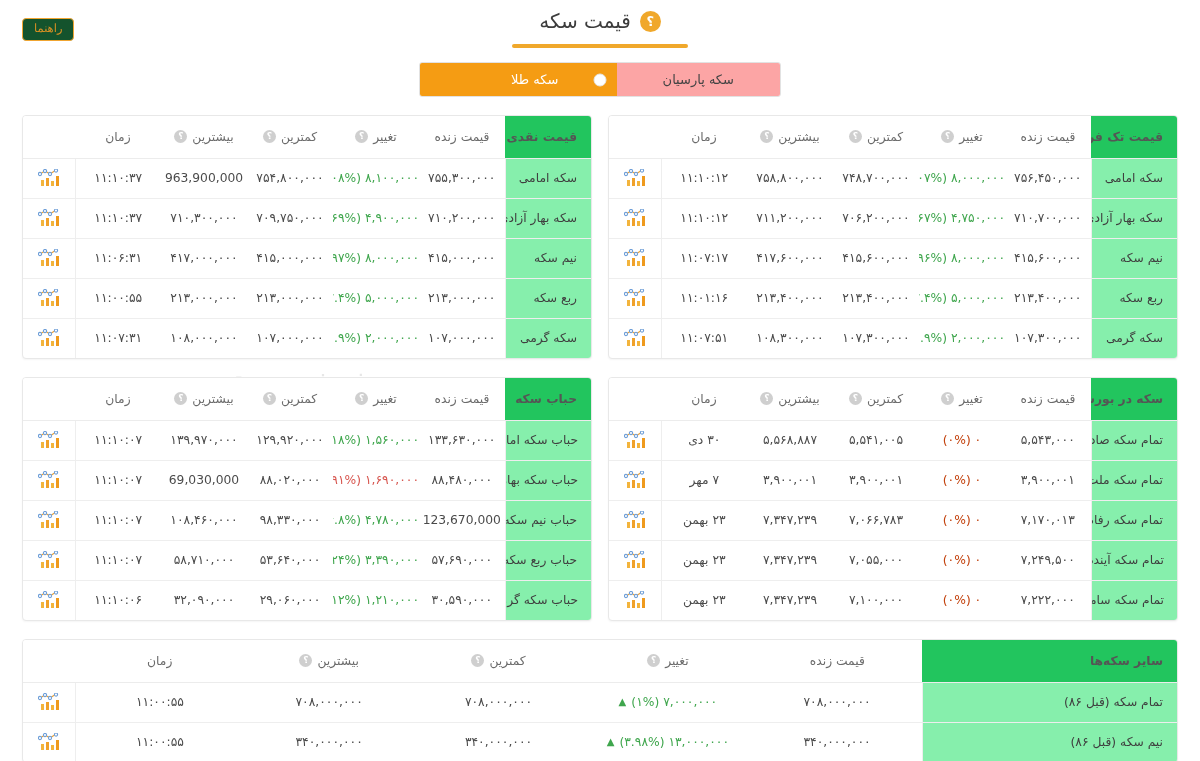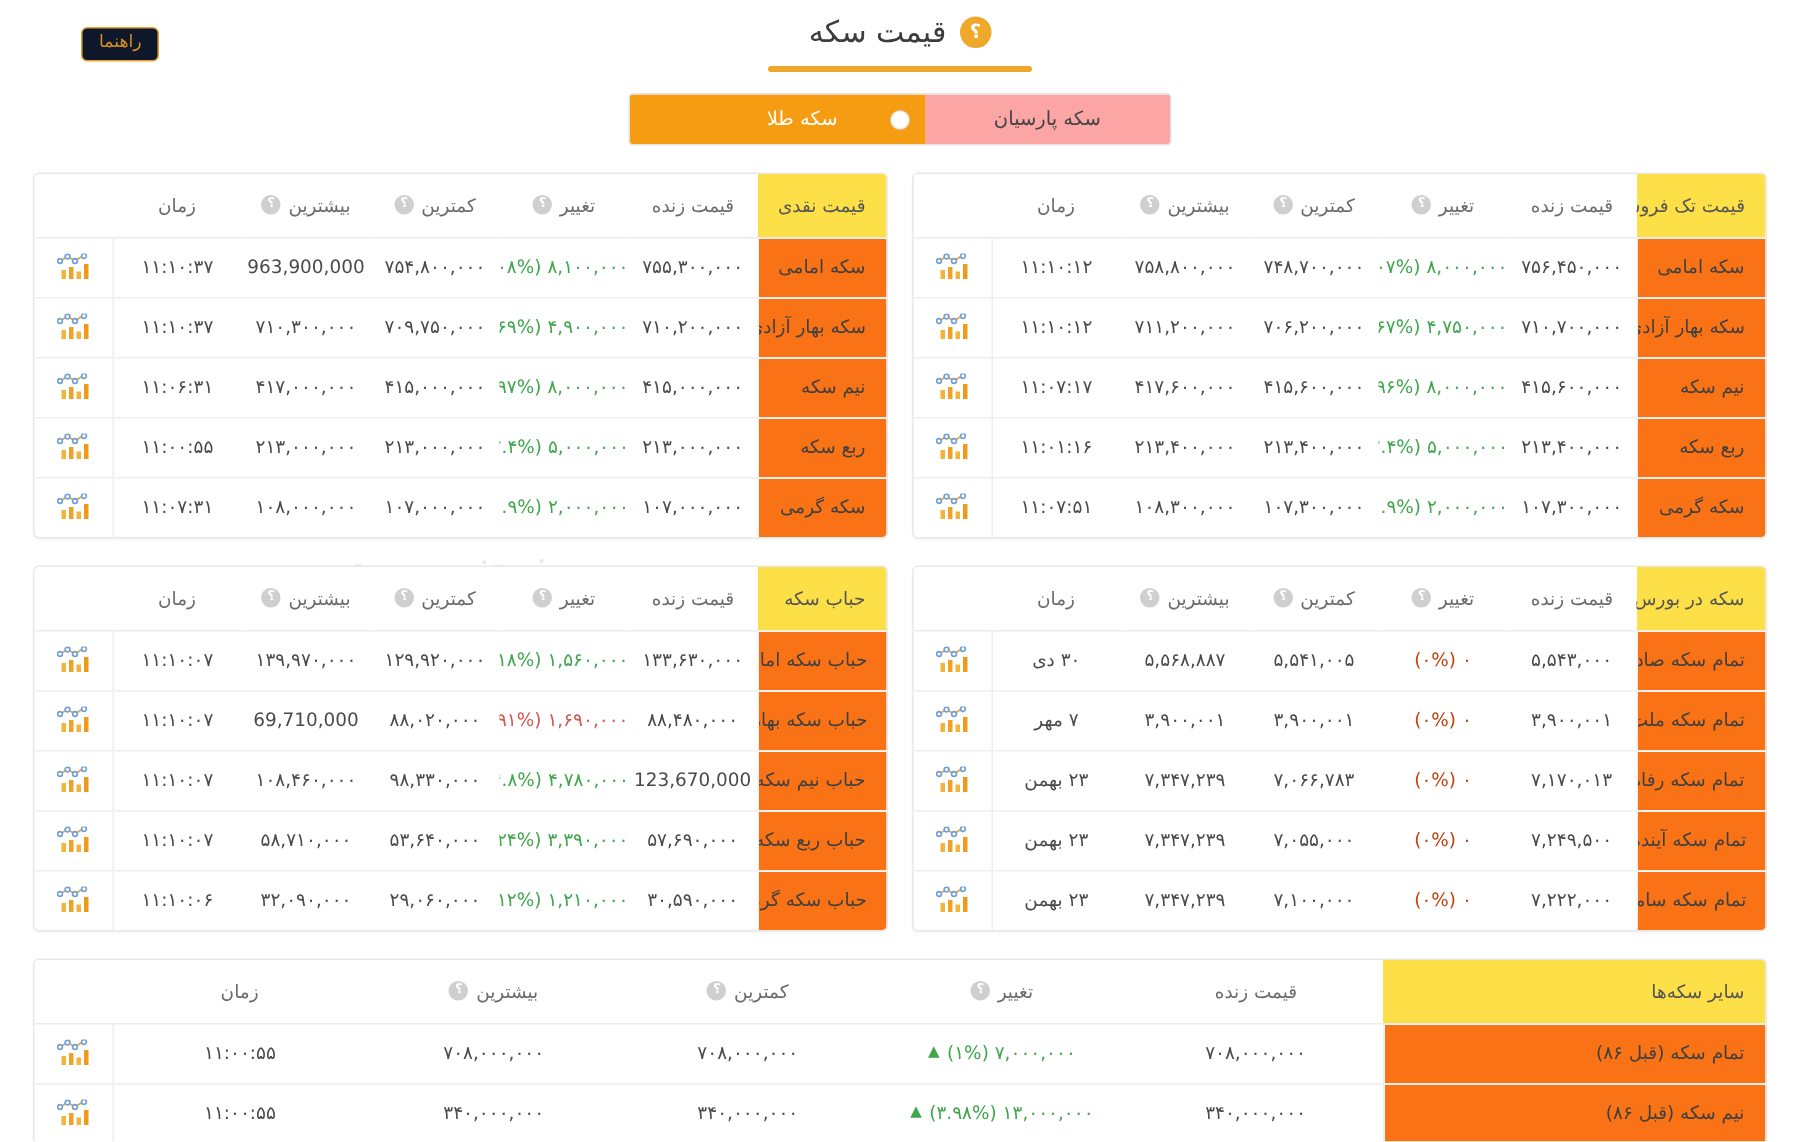--- a/index.html
+++ b/index.html
@@ -11,23 +11,23 @@
     font-family: "DejaVu Sans", "Liberation Sans", sans-serif;
     direction: rtl;
   }
   .page { position: relative; width: 1200px; height: 761px; overflow: hidden; background: #fff; }
 
   
   .topbar { position: relative; height: 52px; }
   .help-btn {
     position: absolute; top: 18px; left: 22px;
     border: 1px solid #f0a531; border-radius: 4px;
-    color: #d89023; background: #0f172a;
+    color: #d89023; background: #14532d;
     font-size: 11.5px; padding: 4px 11px 5px 11px;
-    cursor: pointer; line-height: 1; margin-left: 32px;
+    cursor: pointer; line-height: 1;
   }
   .page-title-wrap {
     position: absolute; top: 9px; left: 0; right: 0;
     display: flex; justify-content: center; align-items: center;
   }
   .page-title-inner { display: flex; align-items: center; gap: 9px; padding-bottom: 9px; }
   .page-title { font-size: 20px; color: #3c3c3c; letter-spacing: 0; }
   .q-badge {
     width: 21px; height: 21px; border-radius: 50%;
     background: #f0a82b; color: #fff; font-size: 13px; font-weight: bold;
@@ -74,23 +74,23 @@
     font-size: 12.3px; color: #4a4a4a;
     text-align: center; padding: 0; height: 40px;
     border-bottom: 1px solid #eeeeee;
     white-space: nowrap; overflow: hidden;
   }
   thead th { height: 42px; color: #6b6b6b; font-weight: normal; border-bottom: 1px solid #ececec; background: #fff; }
   thead th.name-col { text-align: right; padding-right: 14px; color: #555; }
   tbody tr:last-child td { border-bottom: none; }
   td.name-col {
     text-align: right; padding-right: 14px;
-    background: #f97316; border-left: 1px solid #eeeeee; color: #3f3f3f;
-  }
-  thead th.name-col { background: #fde047; }
+    background: #86efac; border-left: 1px solid #eeeeee; color: #3f3f3f;
+  }
+  thead th.name-col { background: #22c55e; font-weight: bold; }
   td.chart-col { width: 52px; border-right: 1px solid #eeeeee; }
   thead th.chart-col { width: 52px; }
   .hdr-inner { display: inline-flex; align-items: center; gap: 5px; justify-content: center; }
   .q-mini {
     width: 13px; height: 13px; border-radius: 50%;
     background: #cfcfcf; color: #fff; font-size: 9px; font-weight: bold;
     display: inline-flex; align-items: center; justify-content: center;
     line-height: 1; cursor: pointer;
   }
   .chg { display: inline-flex; align-items: center; gap: 5px; justify-content: center; white-space: nowrap; }
@@ -582,21 +582,21 @@
                   <rect x="18" y="7" width="3" height="10" fill="#ef9a1d"></rect>
                 </svg></td>
             </tr>
             <tr>
               <td class="name-col">حباب سکه بهار آزادی</td>
               <td>۸۸,۴۸۰,۰۰۰</td>
               <td><span class="chg down">
                   <span>۱,۶۹۰,۰۰۰ (۱.۹۱%)</span>
                 </span></td>
               <td>۸۸,۰۲۰,۰۰۰</td>
-              <td>69,710,000</td>
+              <td>69,030,000</td>
               <td>۱۱:۱۰:۰۷</td>
               <td class="chart-col"><svg class="chart-icon" viewBox="0 0 22 18">
                   <polyline points="2,5 7,2 12,5 18,1" fill="none" stroke="#e9a23b" stroke-width="1.1"></polyline>
                   <circle cx="2" cy="5" r="1.6" fill="#fff" stroke="#6f9fd8" stroke-width="1.1"></circle>
                   <circle cx="7" cy="2" r="1.6" fill="#fff" stroke="#6f9fd8" stroke-width="1.1"></circle>
                   <circle cx="12" cy="5" r="1.6" fill="#fff" stroke="#6f9fd8" stroke-width="1.1"></circle>
                   <circle cx="18" cy="1.6" r="1.6" fill="#fff" stroke="#6f9fd8" stroke-width="1.1"></circle>
                   <rect x="3" y="11" width="3" height="6" fill="#f3b43c"></rect>
                   <rect x="8" y="9" width="3" height="8" fill="#f0a12a"></rect>
                   <rect x="13" y="12" width="3" height="5" fill="#f3b43c"></rect>

